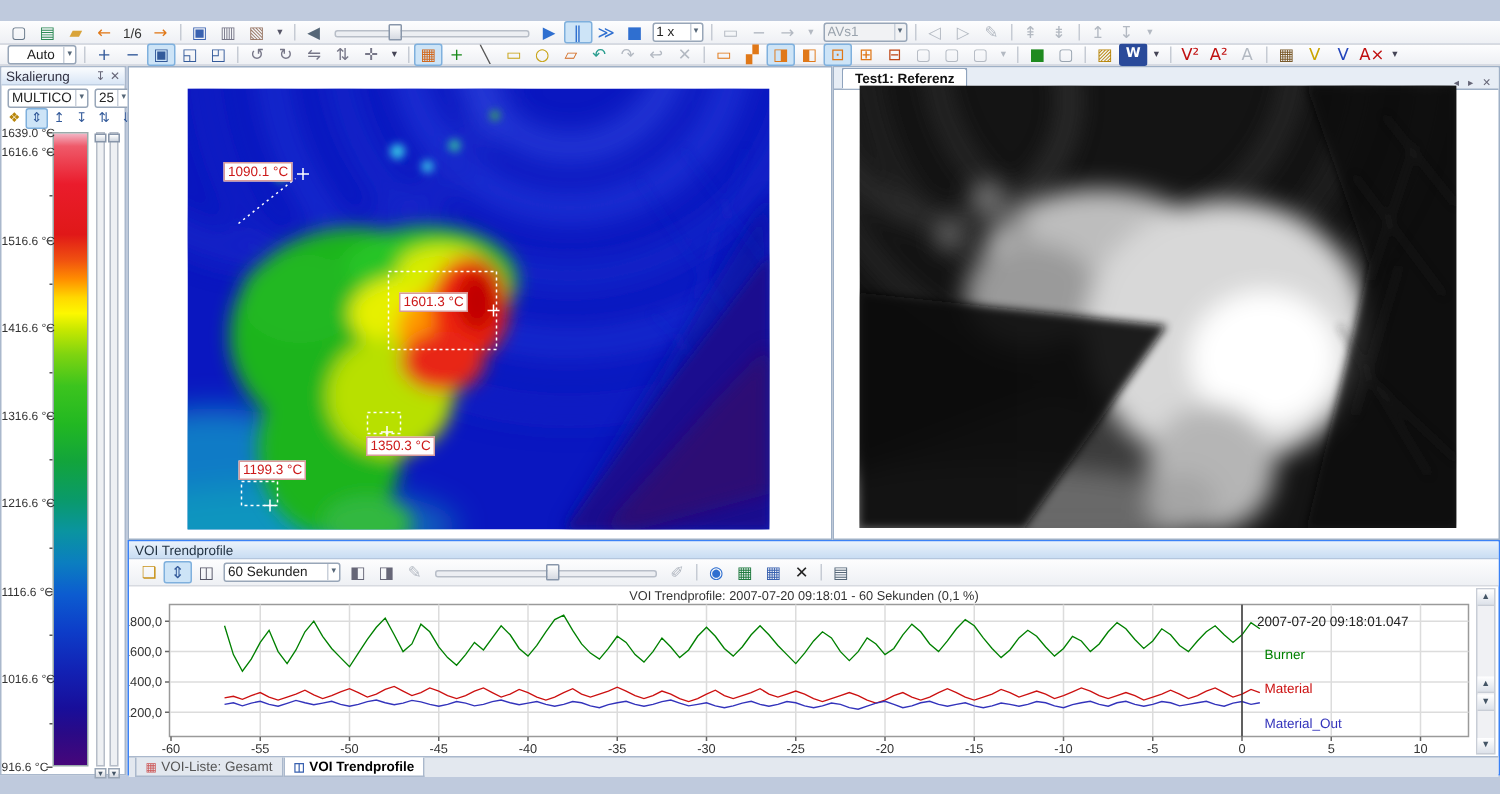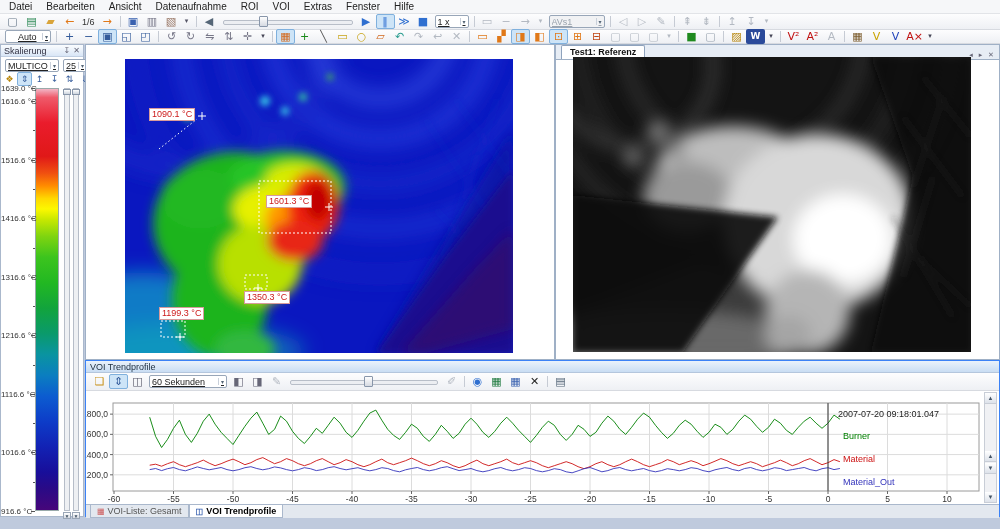--- a/index.html
+++ b/index.html
@@ -12,22 +12,22 @@
   .menu-item{padding:0 7px;font-size:10px;color:#222;line-height:13px;cursor:default;}
   .toolbar{position:absolute;left:0;width:1000px;display:flex;align-items:center;box-sizing:border-box;
     background:linear-gradient(#fdfdfe,#eef0f4);border-bottom:1px solid #d7dae0;padding:0 3px;}
   .tb1{top:14px;height:16px;}
   .tb2{top:30px;height:14px;}
   .tbtn{display:inline-flex;align-items:center;justify-content:center;width:17px;height:13px;
     font:11px/1 "DejaVu Sans",sans-serif;color:#445;border:1px solid transparent;border-radius:2px;flex:none;}
   .tbtn.pressed{background:#cde4f7;border-color:#7fb0dd;}
   .tbtn.disabled{color:#b3b9c2 !important;}
   .tsep{display:inline-block;width:1px;height:11px;background:#c6cbd4;margin:0 3px;flex:none;}
-  .tcombo{display:inline-flex;align-items:center;height:13px;background:#fff;border:1px solid #98a6b8;
-    border-radius:2px;font-size:9px;color:#222;padding:0 2px;margin:0 2px;flex:none;box-sizing:border-box;text-decoration:underline;}
+  .tcombo{display:inline-flex;height:13px;background:#fff;border:1px solid #98a6b8;
+    border-radius:2px;font-size:9px;color:#222;padding:0 2px;margin:0 2px;flex:none;box-sizing:border-box;}
   .tcombo i{font-style:normal;flex:1;overflow:hidden;white-space:nowrap;}
   .tcombo b{font-size:6px;color:#567;border-left:1px solid #c9d0da;padding-left:2px;margin-left:2px;font-weight:normal;}
   .tcombo.dis{background:#f1f2f4;color:#9aa3ad;}
   .tslider{position:relative;display:inline-block;height:13px;margin:0 4px;flex:none;}
   .tslider u{position:absolute;left:0;right:0;top:5px;height:3px;background:#eceef2;border:1px solid #b8bec8;border-radius:2px;}
   .tslider em{position:absolute;top:1px;width:7px;height:9px;background:linear-gradient(#fefefe,#d6dae2);
     border:1px solid #8896aa;border-radius:1px;}
   .tlabel{font-size:9px;color:#333;padding:0 3px;flex:none;}
 
   
@@ -86,31 +86,20 @@
   .statusbar{position:absolute;left:0;top:517px;width:1000px;height:12px;background:#f1f1f1;border-top:1px solid #d6d6d6;
     display:flex;align-items:center;font-size:9px;color:#333;padding:0 4px;box-sizing:border-box;}
   .statusbar .sp{flex:1;}
   .sb-cell{margin-left:16px;}
 </style>
 </head>
 <body>
 
 <div class="app">
 
-  <div class="menubar">
-      <span class="menu-item">Datei</span>
-      <span class="menu-item">Bearbeiten</span>
-      <span class="menu-item">Ansicht</span>
-      <span class="menu-item">Datenaufnahme</span>
-      <span class="menu-item">ROI</span>
-      <span class="menu-item">VOI</span>
-      <span class="menu-item">Extras</span>
-      <span class="menu-item">Fenster</span>
-      <span class="menu-item">Hilfe</span>
-    </div>
 
   <div class="toolbar tb1">
       <span class="tbtn" style="color: rgb(102, 119, 136);">▢</span>
       <span class="tbtn" style="color: rgb(46, 139, 87);">▤</span>
       <span class="tbtn" style="color: rgb(217, 164, 58);">▰</span>
       <span class="tbtn" style="color: rgb(224, 120, 24);">←</span>
       <span class="tlabel">1/6</span>
       <span class="tbtn" style="color: rgb(224, 120, 24);">→</span>
       <span class="tsep"></span>
       <span class="tbtn" style="color: rgb(58, 98, 176);">▣</span>
@@ -419,20 +408,21 @@
         </span>
         <span class="tbtn disabled">✐</span>
         <span class="tsep"></span>
         <span class="tbtn" style="color: rgb(47, 111, 208);">◉</span>
         <span class="tbtn" style="color: rgb(31, 122, 63);">▦</span>
         <span class="tbtn" style="color: rgb(58, 98, 176);">▦</span>
         <span class="tbtn" style="color: rgb(34, 34, 34);">✕</span>
         <span class="tsep"></span>
         <span class="tbtn" style="color: rgb(85, 102, 119);">▤</span>
       </div>
+    <div class="chart-title">VOI Trendprofile: 2007-07-20 09:18:01 - 60 Sekunden (0,1 %)</div>
     <svg id="trend-svg" width="900" height="113" viewBox="0 0 900 113" style="position:absolute;left:0;top:30px">
         <rect x="27" y="12" width="866" height="88" fill="#ffffff" stroke="#9a9a9a" stroke-width="1"></rect>
         <line x1="28" y1="100" x2="28" y2="103" stroke="#666" stroke-width="1"></line>
         <text x="28" y="111" text-anchor="middle" font-size="8.5" fill="#333" font-family="Liberation Sans, sans-serif">-60</text>
         <line x1="87.5" y1="12" x2="87.5" y2="100" stroke="#dcdcdc" stroke-width="1"></line>
         <line x1="87.5" y1="100" x2="87.5" y2="103" stroke="#666" stroke-width="1"></line>
         <text x="87.5" y="111" text-anchor="middle" font-size="8.5" fill="#333" font-family="Liberation Sans, sans-serif">-55</text>
         <line x1="147" y1="12" x2="147" y2="100" stroke="#dcdcdc" stroke-width="1"></line>
         <line x1="147" y1="100" x2="147" y2="103" stroke="#666" stroke-width="1"></line>
         <text x="147" y="111" text-anchor="middle" font-size="8.5" fill="#333" font-family="Liberation Sans, sans-serif">-50</text>

